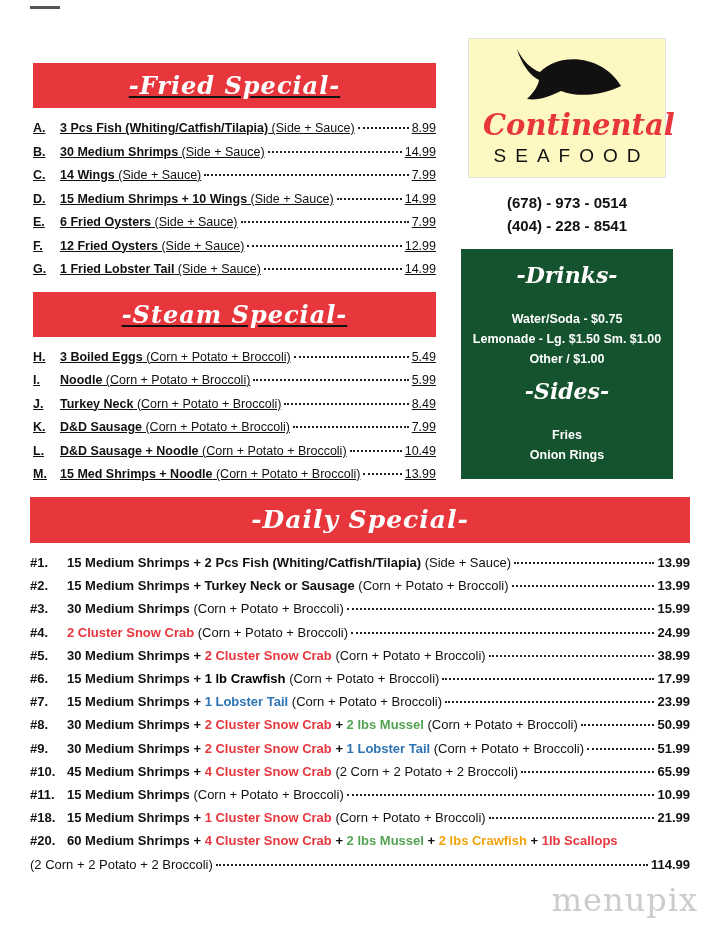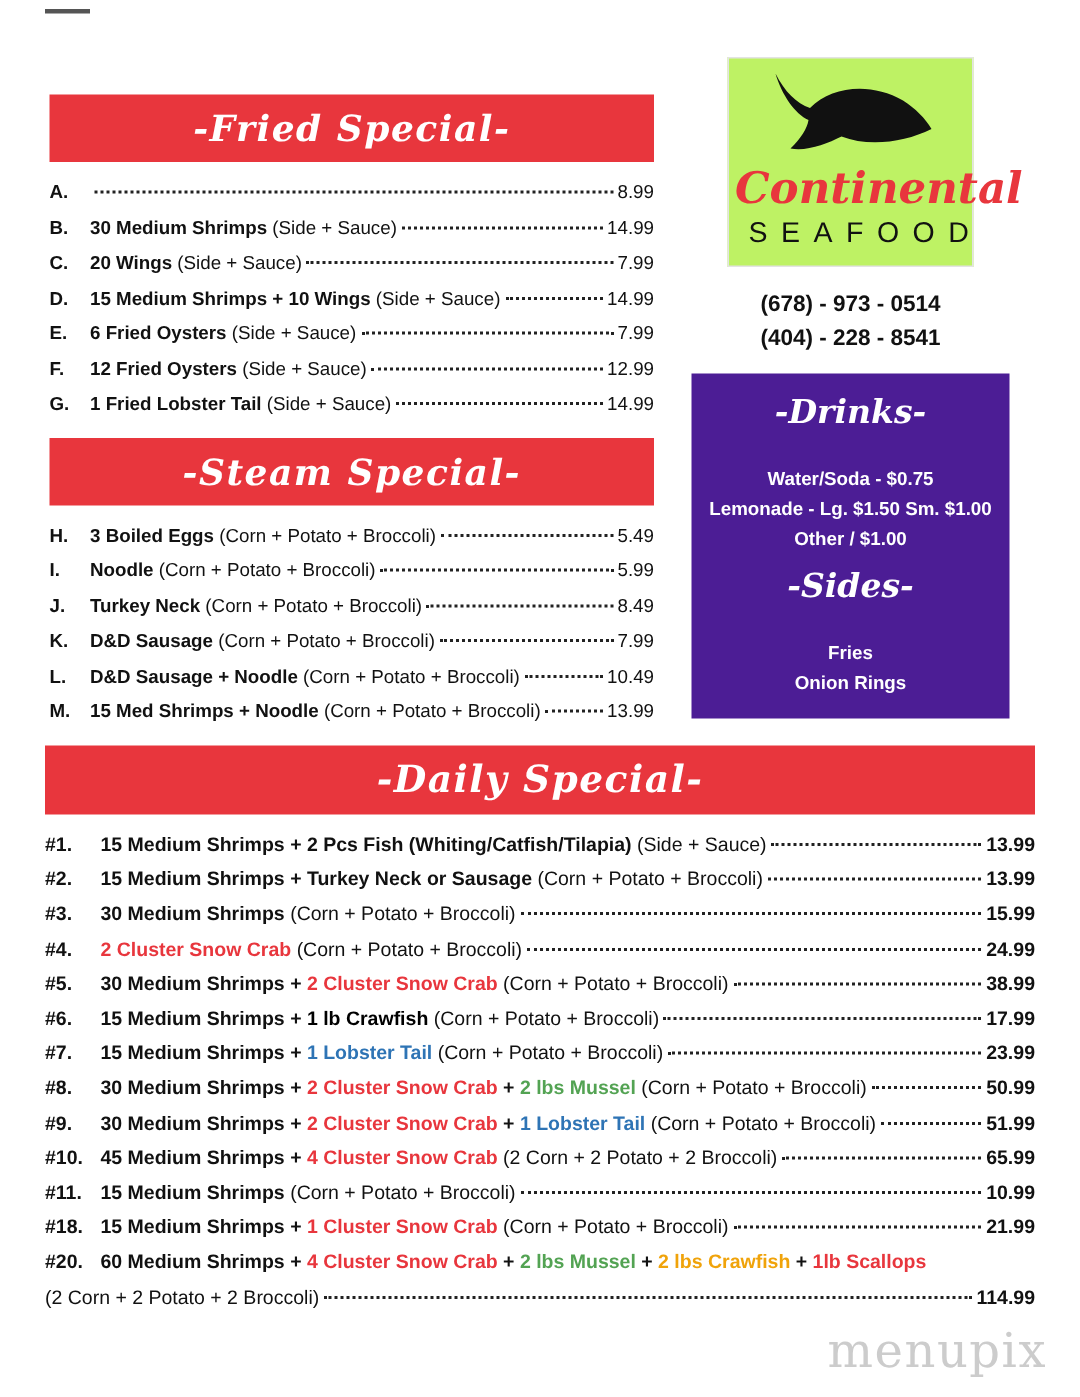--- a/index.html
+++ b/index.html
@@ -26,21 +26,21 @@
     display:block;
     font-family:"DejaVu Serif", serif;
     font-style:italic;
     font-weight:bold;
     font-size:24px;
     line-height:45px;
     letter-spacing:1px;
   }
 
   
-  .col-left { position:absolute; left:33px; top:63px; width:403px; }
+  .col-left { position:absolute; left:33px; top:63px; width:403px;text-decoration:underline; }
   .col-left .banner { height:45px; }
   .mt { margin-top:10px;text-align:center; }
   .list { margin-top:9px; }
 
   .row { display:flex; align-items:baseline; }
   .left-list .row { line-height:23.5px; font-size:12.5px; }
   .daily-list .row { line-height:23.2px; font-size:13px; }
   .id { font-weight:bold; flex:0 0 auto; }
   .left-list .id { width:27px; }
   .daily-list .id { width:37px; }
@@ -53,41 +53,41 @@
     border-bottom:2px dotted #222;
     margin:0 3px;
     transform:translateY(-3px);
   }
   .price { flex:0 0 auto; }
   .daily-list .price { font-weight:bold; }
 
   
   .col-right { position:absolute; left:453px; top:38px; width:228px; }
   .logo-card {
-    width:164px; margin:0 auto;
+    width:198px; margin:0 auto;
     border:1px solid #e3e3e3;
-    background:#bef264;
+    background:#fef9c3;
     text-align:center;
-    padding:6px 4px 10px;
+    padding:6px 14px 10px;
   }
   .logo-card svg { display:block; margin:0 auto; }
   .brand-script {
     font-family:"DejaVu Serif", serif;
     font-style:italic; font-weight:bold;
     color:#e8363d; font-size:29px; line-height:32px;
     margin-top:2px;
   }
   .brand-caps {
     font-size:19px; letter-spacing:9px; padding-left:9px;
     color:#111; margin-top:4px; font-weight:500;
   }
   .phones { text-align:center; font-weight:bold; font-size:15px; line-height:23px; margin-top:13px; }
   .red-card {
     width:212px; margin:12px auto 0;
-    background:#4c1d95; color:#fff;
+    background:#14532d; color:#fff;
     text-align:center; padding:12px 6px 14px;
   }
   .script-title {
     font-family:"DejaVu Serif", serif;
     font-style:italic; font-weight:bold;
     font-size:22px; line-height:28px;
   }
   .script-title + div { margin-top:20px; }
   .sides-gap { margin-top:8px; }
   .rc-line { font-weight:bold; font-size:12.5px; line-height:20px; }
@@ -112,32 +112,33 @@
 
   <div class="scan-artifact"></div>
 
   <div class="col-left">
     <div class="banner">
       <span class="banner-title">-Fried Special-</span>
     </div>
     <div class="list left-list">
         <div class="row">
     <span class="id">A.</span>
+    <span class="txt"><span class="b">3 Pcs Fish (Whiting/Catfish/Tilapia)</span><span> (Side + Sauce)</span></span>
     <span class="leader"></span>
     <span class="price">8.99</span>
   </div>
         <div class="row">
     <span class="id">B.</span>
     <span class="txt"><span class="b">30 Medium Shrimps</span><span> (Side + Sauce)</span></span>
     <span class="leader"></span>
     <span class="price">14.99</span>
   </div>
         <div class="row">
     <span class="id">C.</span>
-    <span class="txt"><span class="b">20 Wings</span><span> (Side + Sauce)</span></span>
+    <span class="txt"><span class="b">14 Wings</span><span> (Side + Sauce)</span></span>
     <span class="leader"></span>
     <span class="price">7.99</span>
   </div>
         <div class="row">
     <span class="id">D.</span>
     <span class="txt"><span class="b">15 Medium Shrimps + 10 Wings</span><span> (Side + Sauce)</span></span>
     <span class="leader"></span>
     <span class="price">14.99</span>
   </div>
         <div class="row">

